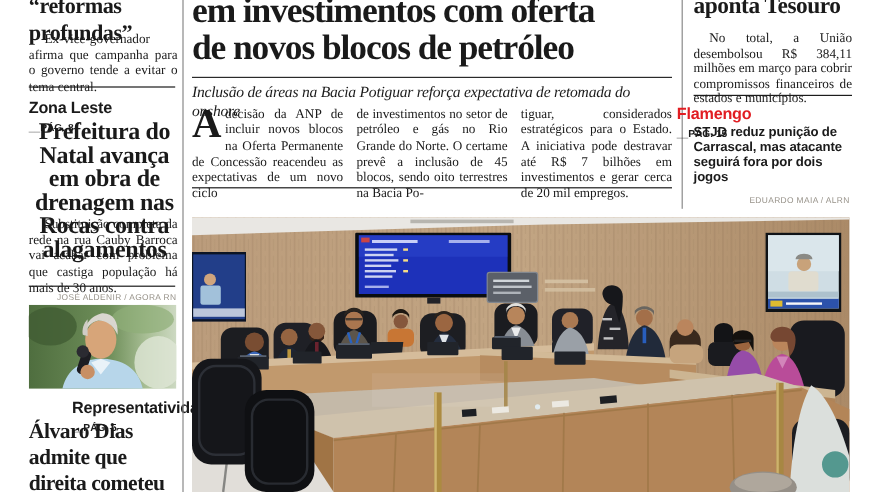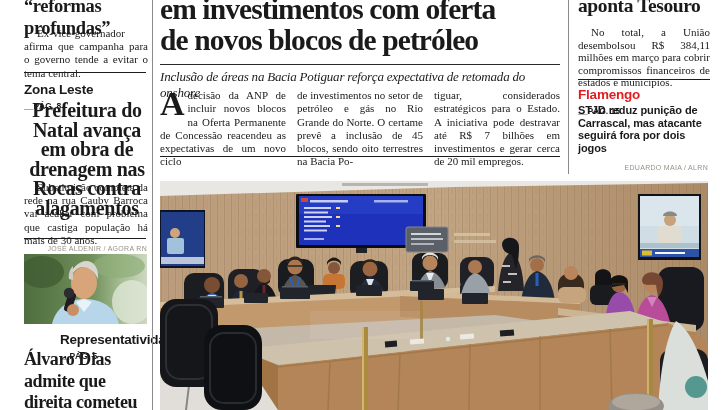--- a/index.html
+++ b/index.html
@@ -118,21 +118,21 @@
   <div class="abs credit" style="left:160px;top:164px;width:548px;">EDUARDO MAIA / ALRN</div>
 
   <div class="abs vrule" style="left:568px;top:0;height:174px;"></div>
 
   <div class="abs hl rc-head1" style="left:578px;top:-5px;width:134px;">aponta Tesouro</div>
 
   <div class="abs btxt indent" style="left:578px;top:26px;width:132px;line-height:12.6px;">No total, a União desembolsou R$ 384,11 milhões em março para cobrir compromissos financeiros de estados e municípios.</div>
 
   <div class="abs hrule" style="left:578px;top:79px;width:132px;"></div>
 
-  <div class="abs kicker red" style="left:578px;top:87px;text-align:right;">
+  <div class="abs kicker red" style="left:564px;top:87px;text-align:right;">
     <span class="kname">Flamengo</span>
     <span class="pageref">__PÁG. 15</span>
   </div>
 
   <div class="abs rc-subhead" style="left:578px;top:104px;width:134px;">STJD reduz punição de Carrascal, mas atacante seguirá fora por dois jogos</div>
 
   <svg class="abs" style="left:160px;top:181px;" width="548" height="229" viewBox="0 0 548 229" aria-hidden="true">
     <defs>
       <linearGradient id="wallg" x1="0" y1="0" x2="1" y2="0">
         <stop offset="0" stop-color="#c2a280"></stop>

